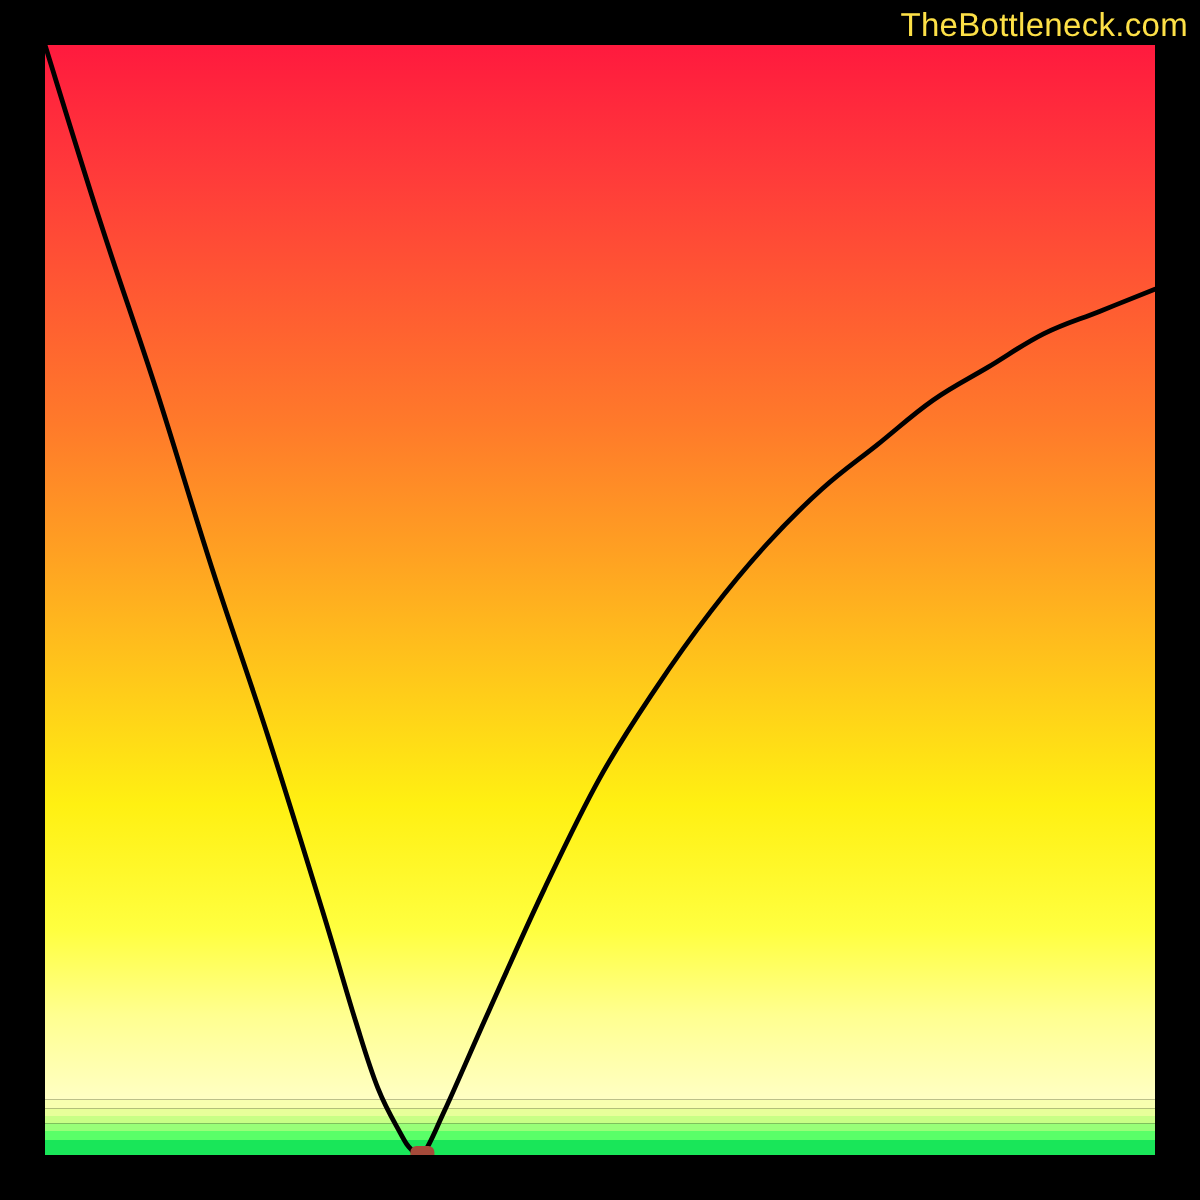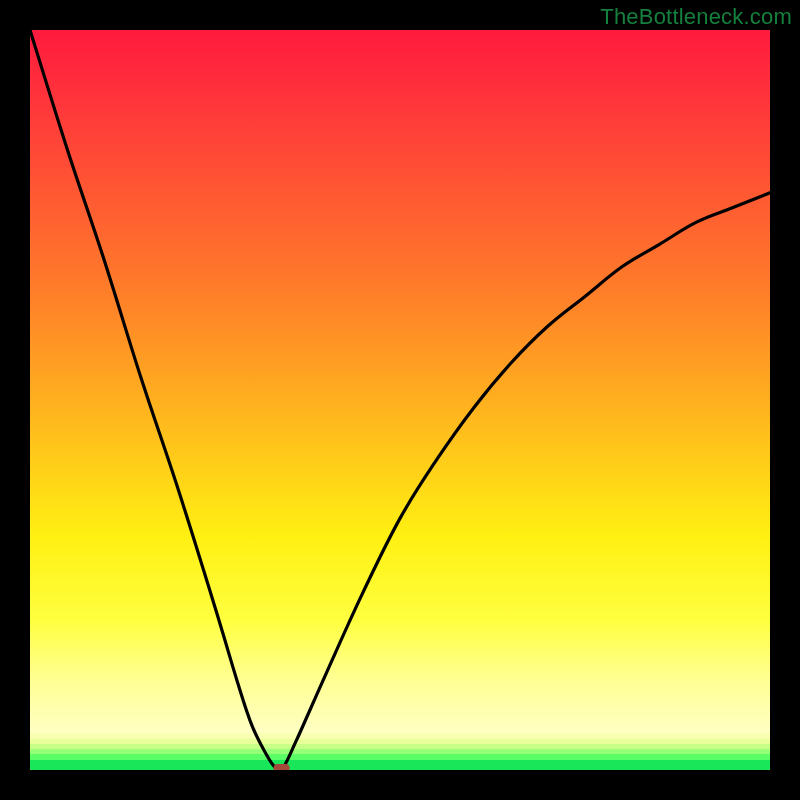--- a/index.html
+++ b/index.html
@@ -45,21 +45,21 @@
   }
   .bg-band {
     position: absolute;
     left: 0;
     width: 100%;
   }
   .watermark {
     position: absolute;
     top: 4px;
     right: 8px;
-    color: #15803d;
+    color: #fde047;
     font-size: 22px;
     font-family: Arial, Helvetica, sans-serif;
     letter-spacing: 0.2px;
   }
   svg.curve {
     position: absolute;
     left: 0;
     top: 0;
     width: 100%;
     height: 100%;

